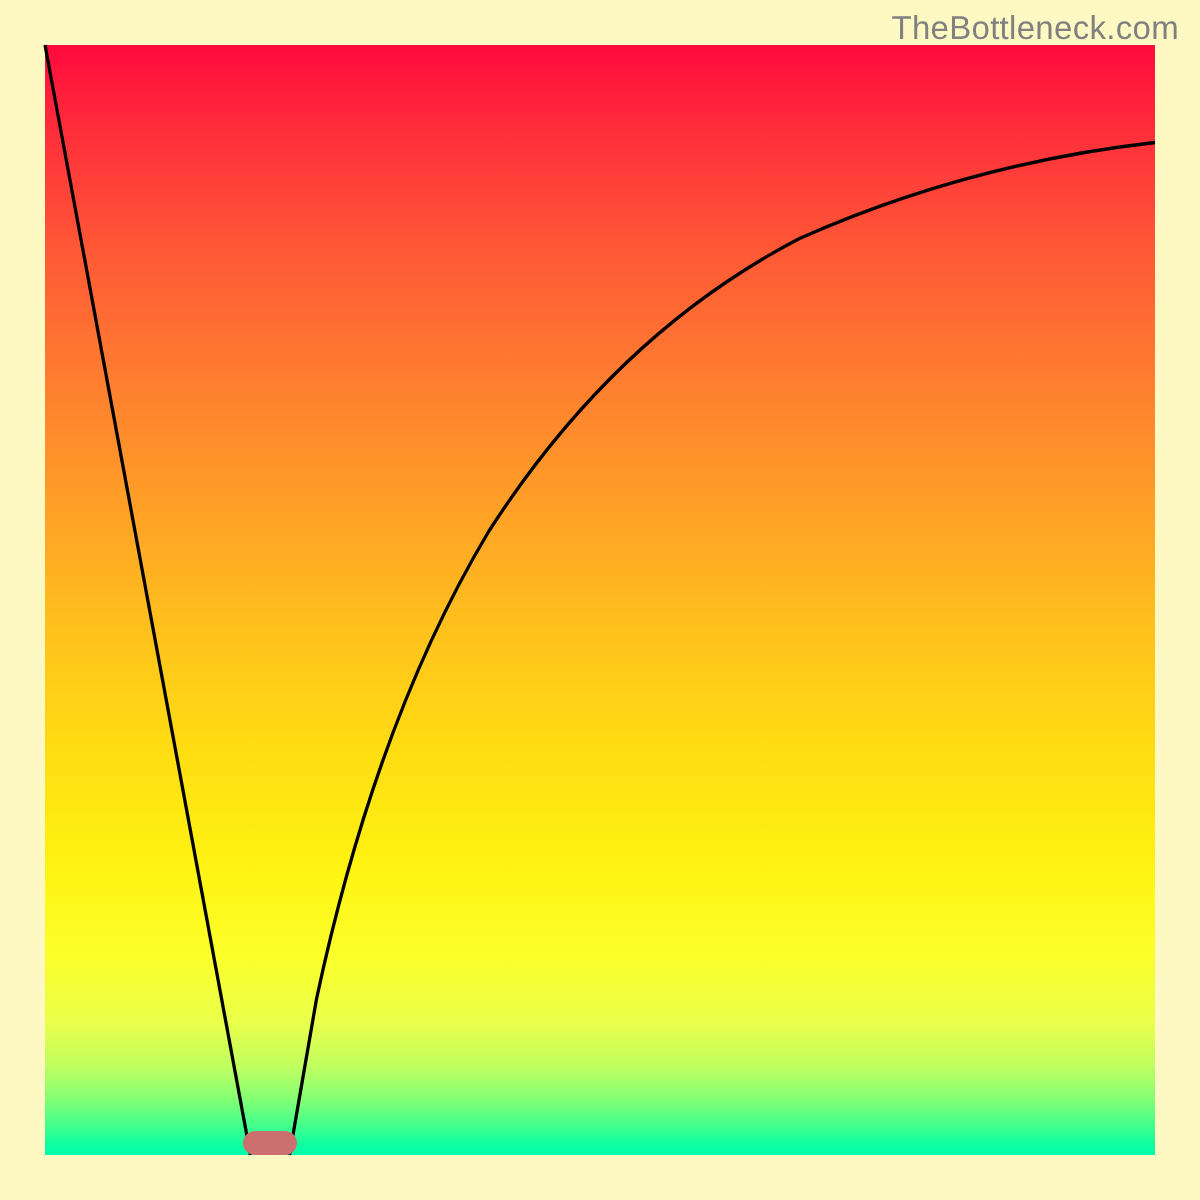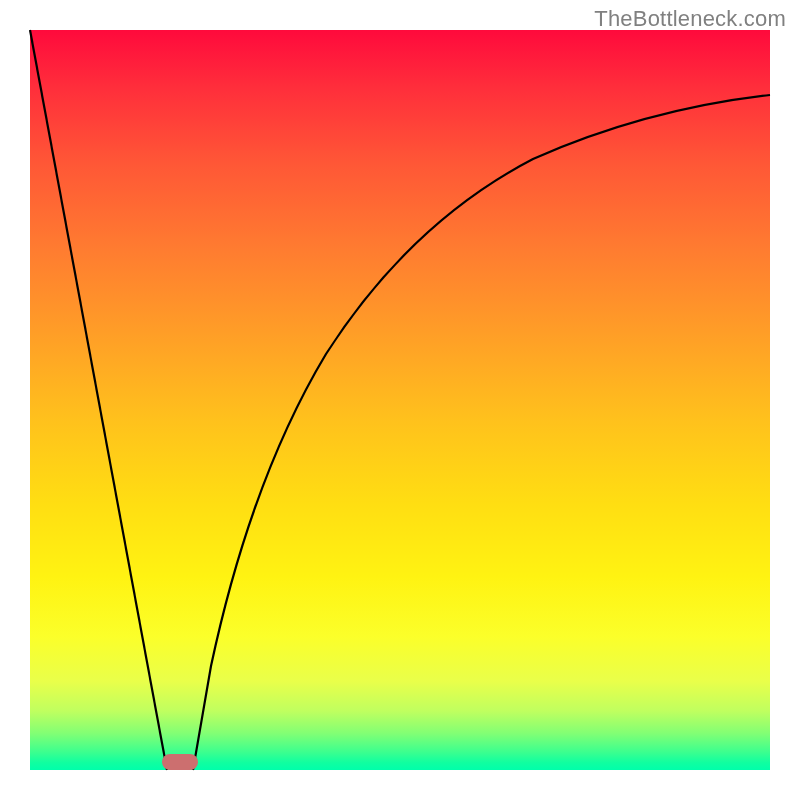--- a/index.html
+++ b/index.html
@@ -8,21 +8,21 @@
     width: 800px;
     height: 800px;
     overflow: hidden;
     background: #000;
     font-family: Arial, Helvetica, sans-serif;
   }
   .outer {
     position: relative;
     width: 800px;
     height: 800px;
-    background: #ffffff;
+    background: #fef9c3;
   }
   .plot {
     position: absolute;
     left: 30px;
     top: 30px;
     width: 740px;
     height: 740px;
     
     background: linear-gradient(
       to bottom,

